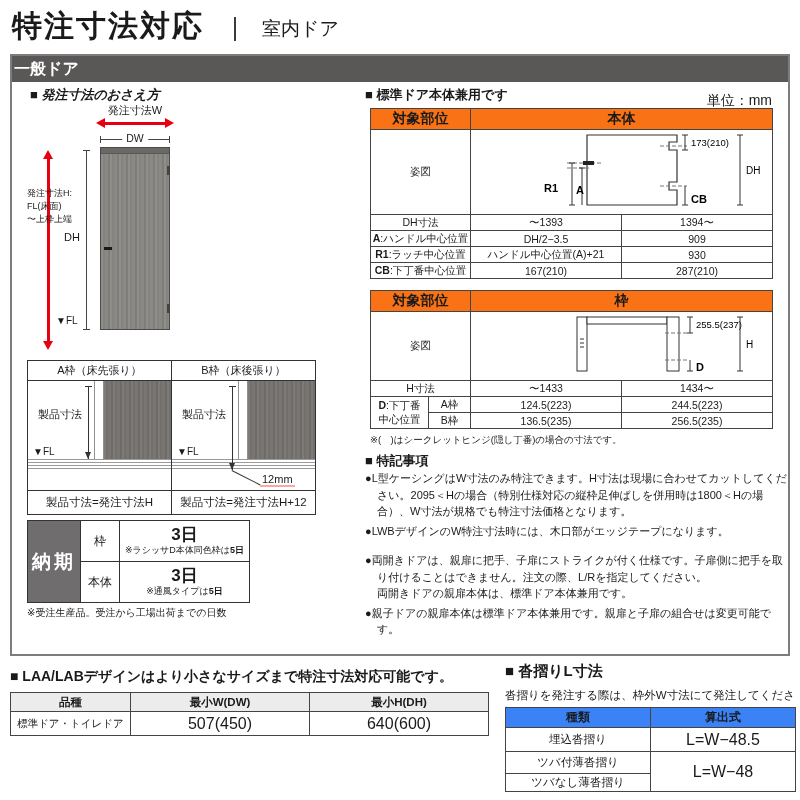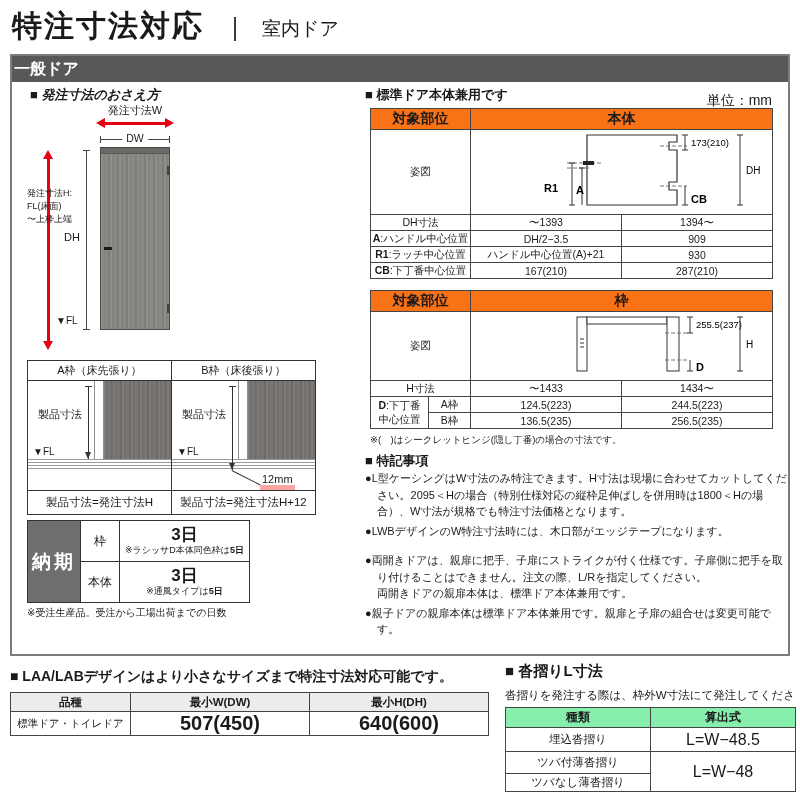--- a/index.html
+++ b/index.html
@@ -66,21 +66,21 @@
   .pdim-line{position:absolute;left:42%;top:5px;bottom:0;width:1px;background:#333;z-index:3;}
   .pdim-line::before{content:"";position:absolute;top:0;left:-3px;width:7px;height:1px;background:#333;}
   .pdim-line::after{content:"";position:absolute;bottom:0;left:-3px;width:0;height:0;
     border-left:3.5px solid transparent;border-right:3.5px solid transparent;border-top:7px solid #333;}
   .pdim-line.ext{bottom:-11px;}
   .fl-panel{position:absolute;left:5px;bottom:2px;font-size:10px;}
   .floor{height:11px;background:repeating-linear-gradient(180deg,#9a9a9a 0 1px,#fff 1px 3px);}
   .gap{position:relative;height:20px;}
   .callout{position:absolute;left:60px;top:0;width:32px;height:1px;background:#333;
     transform:rotate(27deg);transform-origin:left top;}
-  .mm-label{position:absolute;left:88px;top:3px;font-size:11px;border-bottom:5px solid #fca5a5;padding:0 2px;}
+  .mm-label{position:absolute;left:88px;top:3px;font-size:11px;border-bottom:2px solid #fca5a5;padding:0 2px;}
   .panel-cap{height:23px;border-top:1px solid #333;text-align:center;font-size:11.5px;line-height:23px;}
 
   
   table{border-collapse:collapse;table-layout:fixed;}
   .dv{position:absolute;left:27px;top:520px;width:223px;}
   .dv td{border:1px solid #333;text-align:center;vertical-align:middle;height:40px;padding:0;}
   .dv-title{width:52px;background:#6f6d6d;color:#fff;font-size:19px;font-weight:bold;letter-spacing:3px;}
   .dv-part{width:38px;font-size:12px;}
   .dv-days{font-size:17px;font-weight:bold;line-height:1.15;display:block;}
   .dv-note{font-size:9px;display:block;}
@@ -104,26 +104,26 @@
   .notes{position:absolute;left:365px;top:470px;width:424px;font-size:11px;line-height:1.5;}
   .note-item{white-space:pre-line;padding-left:12px;text-indent:-12px;margin-bottom:3px;}
   .note-item:nth-child(3){margin-top:13px;}
 
   
   .h-bot1{position:absolute;left:10px;top:668px;font-size:14px;font-weight:bold;}
   .laa{position:absolute;left:10px;top:692px;width:478px;border:1.5px solid #222;}
   .laa th,.laa td{border:1px solid #444;text-align:center;vertical-align:middle;padding:0;}
   .laa th{background:#ececec;height:18px;font-size:11.5px;font-weight:bold;}
   .laa td{height:23px;font-size:10.5px;}
-  .laa td.big{font-size:20px;font-weight:bold;}
+  .laa td.big{font-size:16px;font-weight:normal;}
   .h-bot2{position:absolute;left:505px;top:662px;font-size:15px;font-weight:bold;}
   .kdesc{position:absolute;left:505px;top:688px;font-size:11.5px;}
   .ktbl{position:absolute;left:505px;top:707px;width:290px;border:1.5px solid #222;}
   .ktbl th,.ktbl td{border:1px solid #444;text-align:center;vertical-align:middle;padding:0;font-size:11.5px;}
-  .ktbl th{background:#86efac;height:19px;font-weight:bold;font-size:12px;}
+  .ktbl th{background:#3b82f6;height:19px;font-weight:bold;font-size:12px;}
   .ktbl td.f{font-size:16px;}
   svg text{font-family:"Liberation Sans","DejaVu Sans",sans-serif;}
 </style>
 </head>
 <body>
 
 <div id="page">
 
   <div class="title-row">
     <span class="page-title">特注寸法対応</span>

